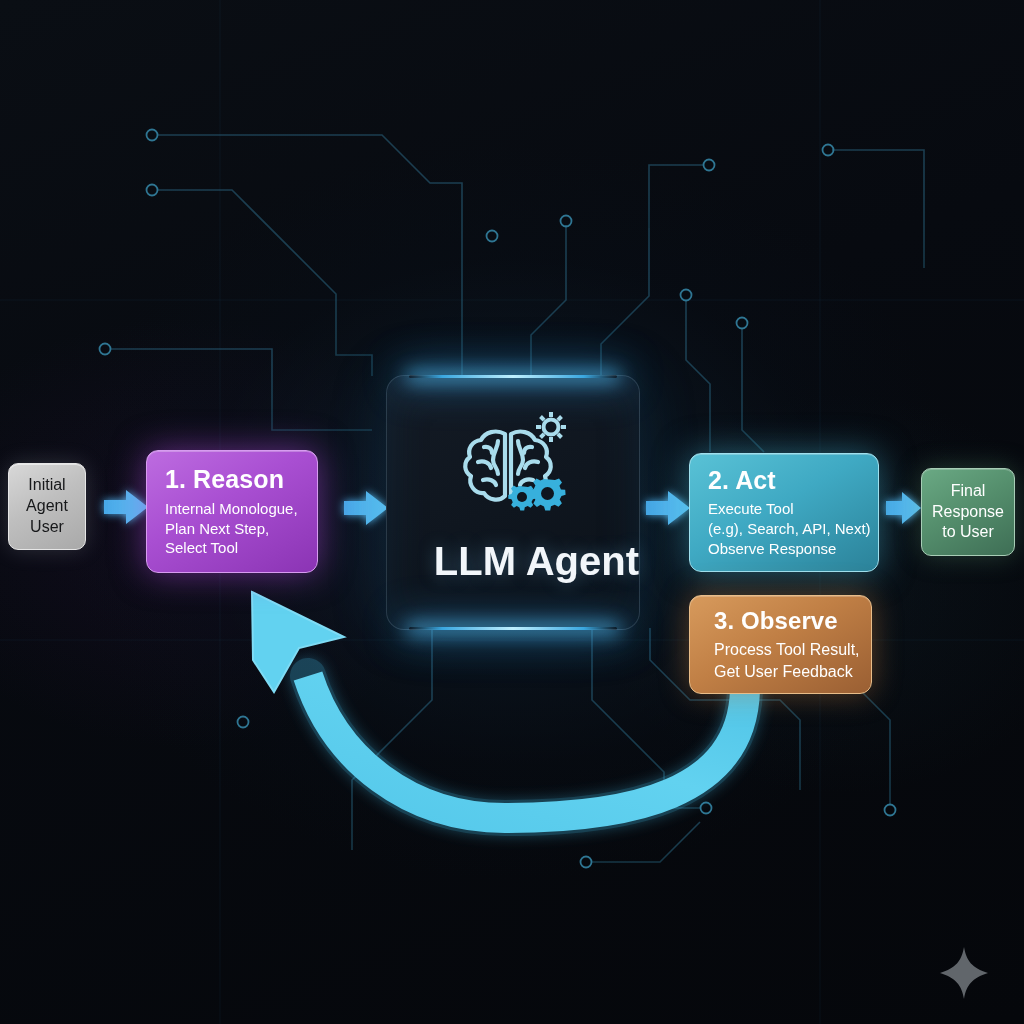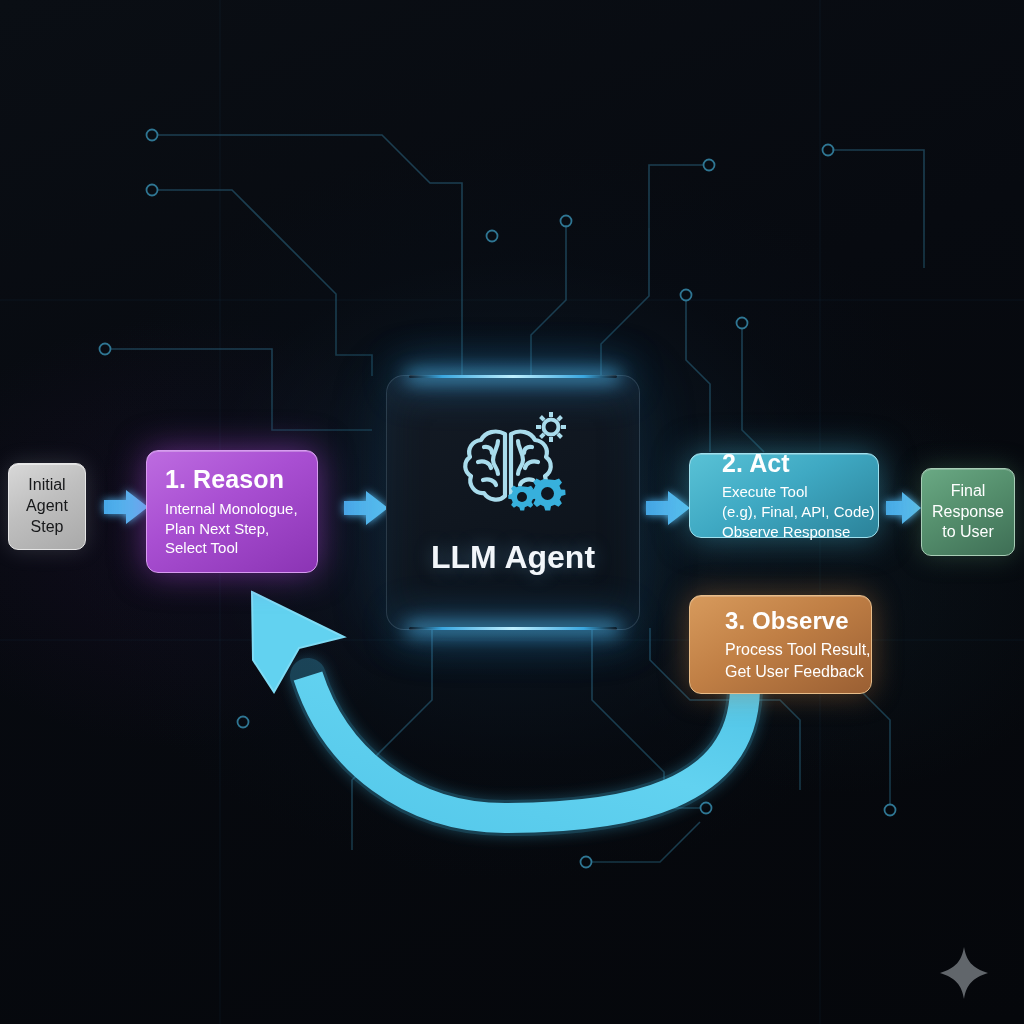--- a/index.html
+++ b/index.html
@@ -36,33 +36,33 @@
   
   #box-reason{left:146px;top:450px;width:172px;height:123px;
     background:linear-gradient(150deg,#bd6ce0 0%,#a94fd2 42%,#8b34b4 100%);
     border:1px solid #d79cf0;
     padding:9px 0 9px 18px;
     box-shadow:0 0 34px rgba(168,70,215,0.55), inset 0 1px 0 rgba(255,255,255,.28);}
   #box-reason .title{font-size:25px;margin-bottom:5px;}
   #box-reason .lines{font-size:15px;}
 
   
-  #box-act{left:689px;top:453px;width:190px;height:85px;
+  #box-act{left:689px;top:453px;width:190px;height:119px;
     background:linear-gradient(150deg,#59c2d6 0%,#3fa9c3 45%,#2b8299 100%);
     border:1px solid #9fe0ee;
-    padding:7px 0 7px 32px;
+    padding:7px 0 7px 18px;
     box-shadow:0 0 34px rgba(66,176,208,0.5), inset 0 1px 0 rgba(255,255,255,.25);}
   #box-act .title{font-size:25px;margin-bottom:4px;}
   #box-act .lines{font-size:15px;}
 
   
   #box-observe{left:689px;top:595px;width:183px;height:99px;
     background:linear-gradient(150deg,#d79a5c 0%,#c07f45 45%,#9a5f33 100%);
     border:1px solid #e8bd89;
-    padding:6px 0 6px 35px;
+    padding:6px 0 6px 24px;
     box-shadow:0 0 30px rgba(198,128,65,0.42), inset 0 1px 0 rgba(255,255,255,.22);}
   #box-observe .title{font-size:24px;margin-bottom:4px;}
   #box-observe .lines{font-size:16px;}
 
   
   #final-response{left:921px;top:468px;width:94px;height:88px;border-radius:10px;
     background:linear-gradient(150deg,#6aa984 0%,#558f6d 45%,#3e6e55 100%);
     border:1px solid #a8cdb6;
     align-items:center;text-align:center;
     font-size:16px;line-height:1.30;
@@ -73,22 +73,22 @@
     border-radius:18px;
     background:linear-gradient(155deg,#141b25 0%,#0f161f 50%,#0b1118 100%);
     border:1px solid rgba(110,150,175,0.30);
     box-shadow:0 0 60px rgba(30,120,170,0.18), inset 0 0 42px rgba(20,60,90,0.30);}
   #llm-agent .edge-glow{position:absolute;left:22px;right:22px;height:3px;border-radius:3px;
     background:linear-gradient(90deg,rgba(60,160,220,0) 0%,#3aa7e0 16%,#bff0ff 50%,#3aa7e0 84%,rgba(60,160,220,0) 100%);
     box-shadow:0 0 18px 3px rgba(90,200,255,.85),0 0 40px 8px rgba(50,160,230,.45);}
   #llm-agent .edge-glow.top{top:-1px;}
   #llm-agent .edge-glow.bottom{bottom:-1px;}
   #llm-agent .agent-icon{position:absolute;left:0;right:0;top:32px;display:flex;justify-content:center;}
-  #llm-agent .agent-label{position:absolute;left:0;right:0;top:163px;text-align:center;
-    color:#f2f6fa;font-size:32px;font-weight:bold;
+  #llm-agent .agent-label{position:absolute;left:0;right:0;top:163px;text-align:right;
+    color:#f2f6fa;font-size:40px;font-weight:bold;
     text-shadow:0 0 18px rgba(120,200,255,.35);}
 
   
   #sparkle{position:absolute;left:938px;top:945px;width:52px;height:56px;opacity:.62;}
 </style>
 </head>
 <body>
 
 <div id="stage">
 
@@ -202,21 +202,21 @@
     </g>
 
     <g>
       <path class="arw" d="M886,501 h16 v-9 l19,16 -19,16 v-9 h-16 z"></path>
     </g>
   </svg>
 
   <div class="box" id="initial-query">
     <div>Initial</div>
     <div>Agent</div>
-    <div>Step</div>
+    <div>User</div>
   </div>
 
   <div class="box" id="box-reason">
     <div class="title">1. Reason</div>
     <div class="lines">
       <div>Internal Monologue,</div>
       <div>Plan Next Step,</div>
       <div>Select Tool</div>
     </div>
   </div>
@@ -272,21 +272,21 @@
       </svg>
     </div>
 
     <div class="agent-label">LLM Agent</div>
   </div>
 
   <div class="box" id="box-act">
     <div class="title">2. Act</div>
     <div class="lines">
       <div>Execute Tool</div>
-      <div>(e.g), Final, API, Code)</div>
+      <div>(e.g), Search, API, Next)</div>
       <div>Observe Response</div>
     </div>
   </div>
 
   <div class="box" id="box-observe">
     <div class="title">3. Observe</div>
     <div class="lines">
       <div>Process Tool Result,</div>
       <div>Get User Feedback</div>
     </div>

